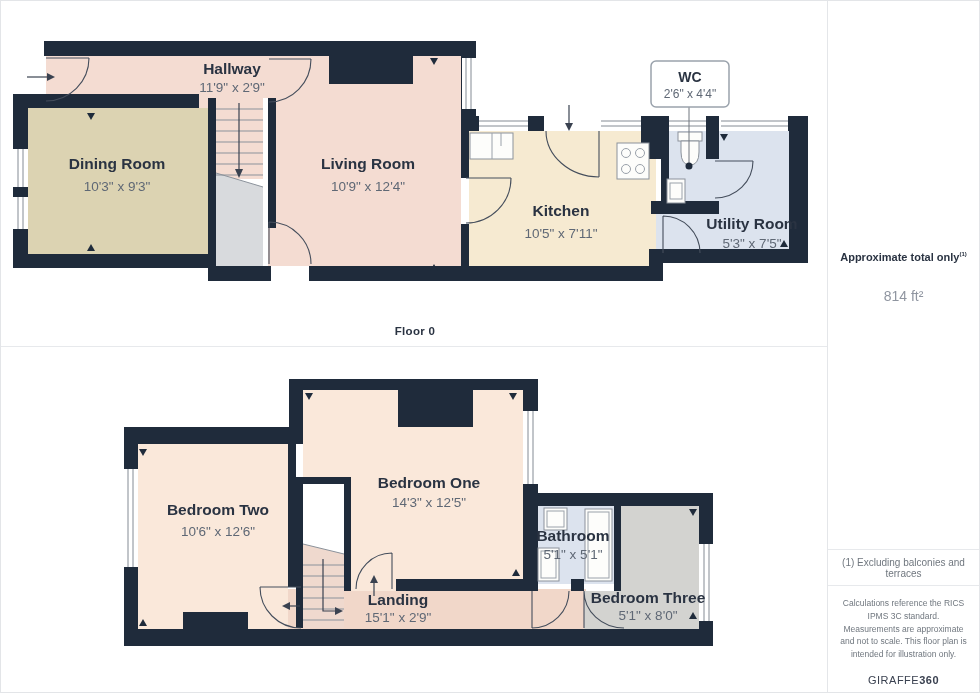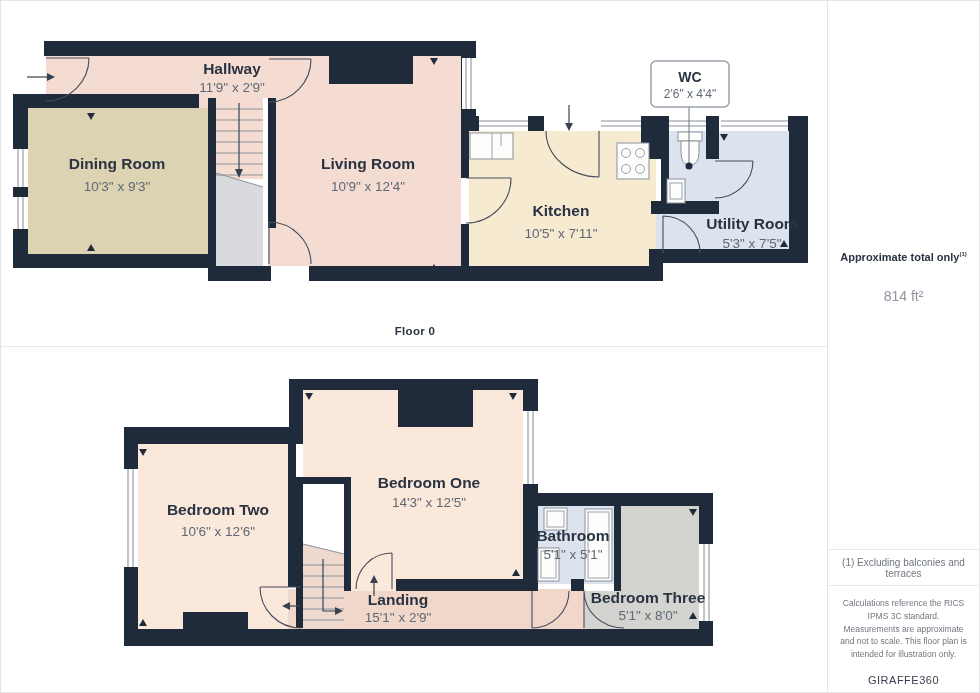--- a/index.html
+++ b/index.html
@@ -29,21 +29,21 @@
     border-top:1px solid #e7e9ec;border-bottom:1px solid #e7e9ec;
     display:flex;align-items:center;justify-content:center;
     font-size:10px;color:#70777f;text-align:center;padding:0 6px;
   }
   .note2{
     position:absolute;top:584px;left:0;right:0;bottom:0;
     padding:12px 12px 0 12px;text-align:center;
     font-size:8.5px;line-height:1.5;color:#70777f;
   }
   .brand{margin-top:11px;font-size:11px;letter-spacing:.5px;color:#3a4150;}
-  .brand b{font-weight:normal;}
+  .brand b{font-weight:bold;}
   svg text{font-family:"Liberation Sans","DejaVu Sans",sans-serif;}
   .rn{font-weight:bold;font-size:15.5px;fill:#2a3342;}
   .rd{font-size:13.5px;fill:#5f6875;}
   .rn-s{font-weight:bold;font-size:14px;fill:#2a3342;}
   .rd-s{font-size:12px;fill:#5f6875;}
   .wall{fill:#1f2b3b;}
   .winline{stroke:#848b94;stroke-width:1;}
   .door{stroke:#454e5c;stroke-width:1.1;fill:none;}
   .fix{fill:#fdfdfb;stroke:#8b929b;stroke-width:1;}
   .fixin{fill:none;stroke:#9aa1aa;stroke-width:1;}

